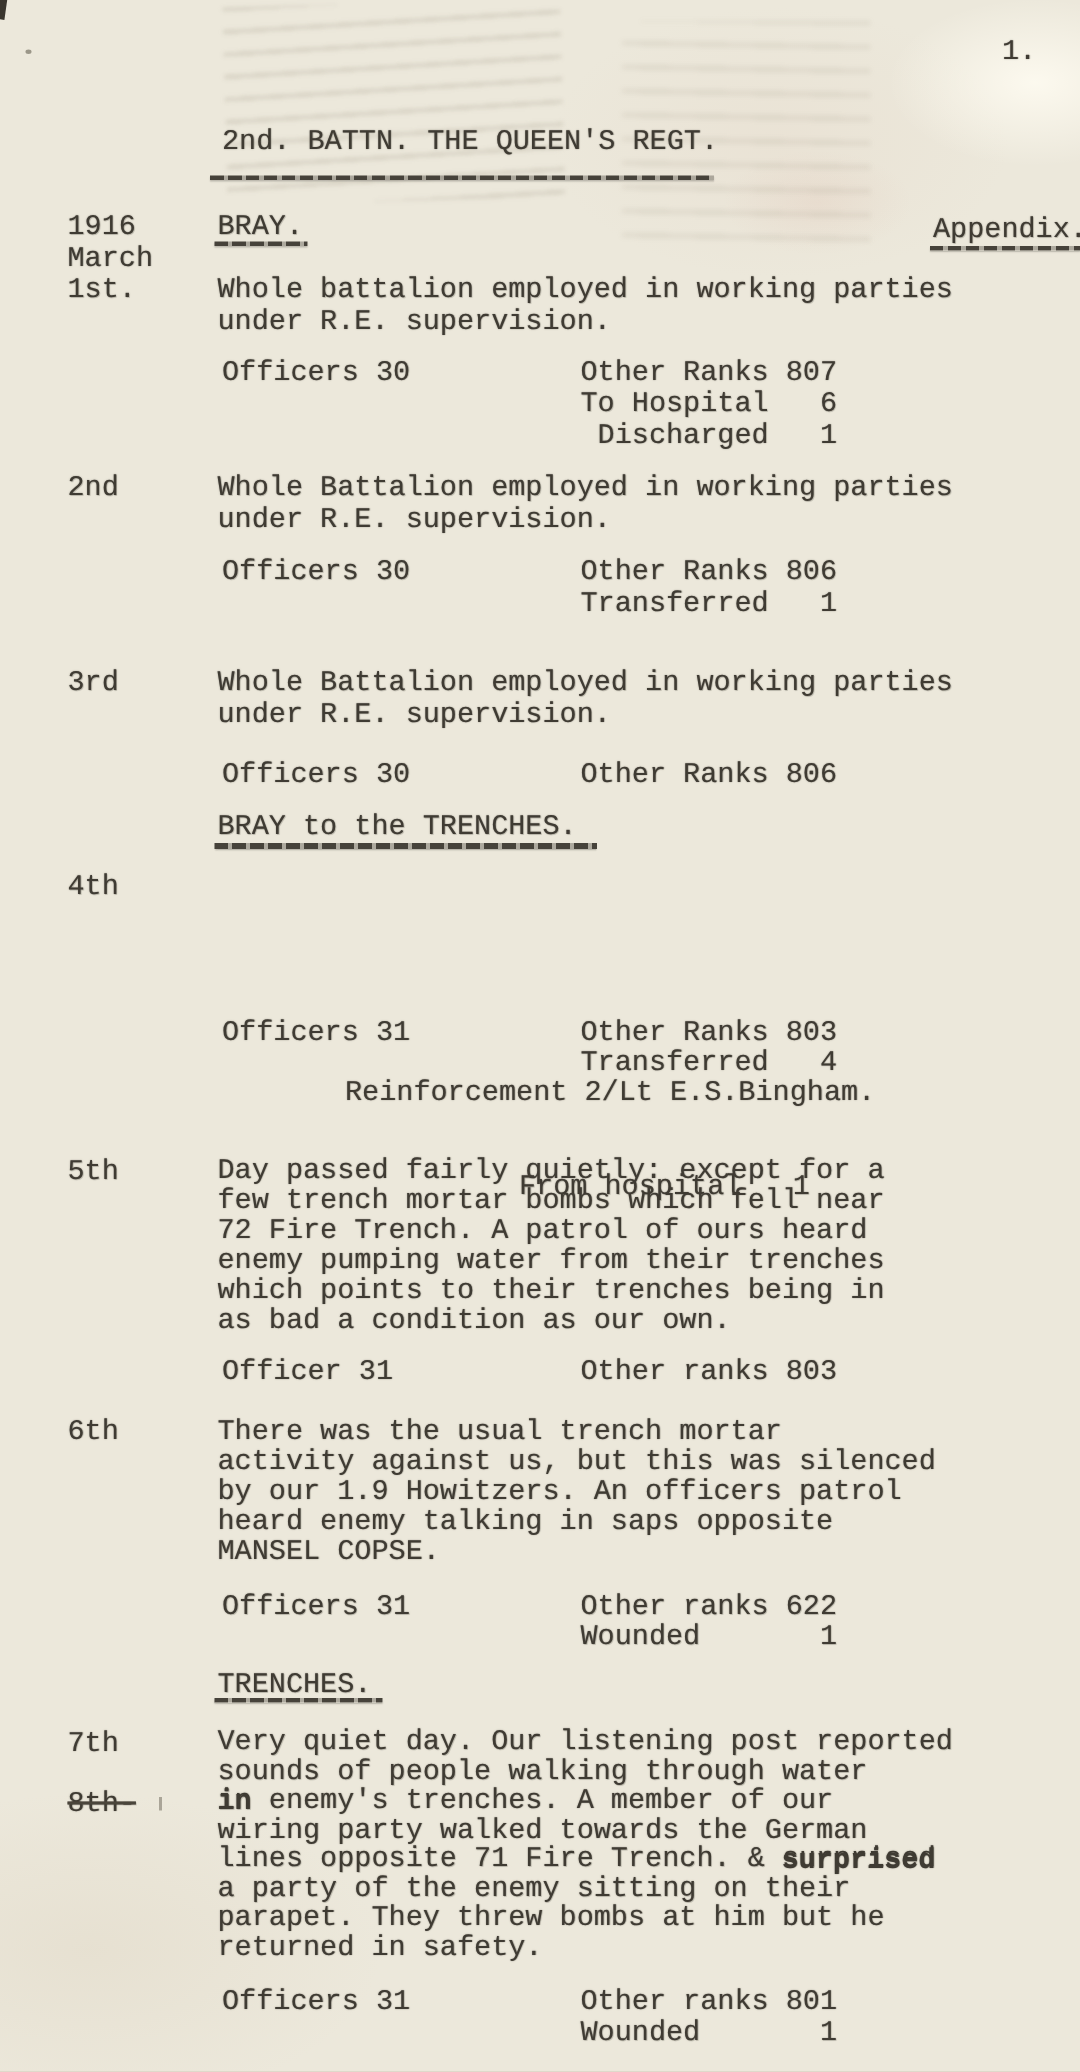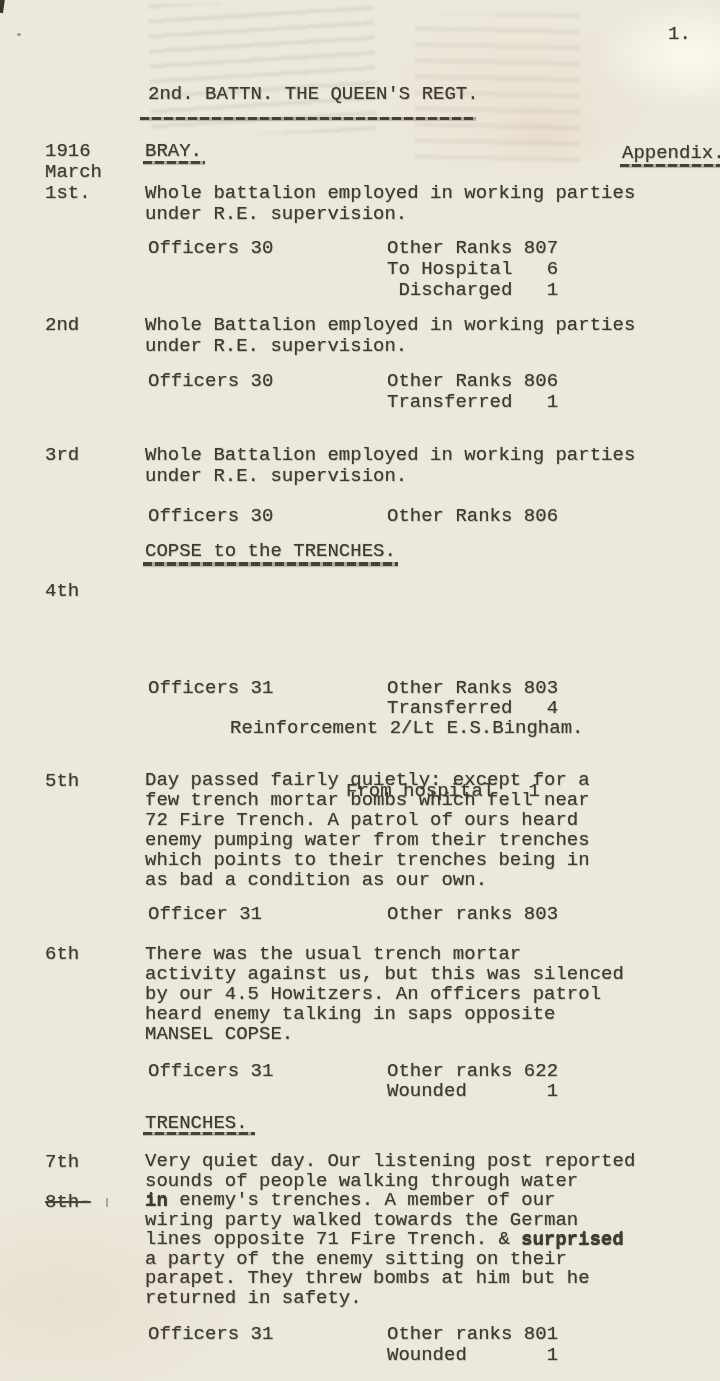--- a/index.html
+++ b/index.html
@@ -78,21 +78,21 @@
   <div class="t" style="left:148px;top:371px;">Officers 30</div>
   <div class="t pre lh21" style="left:387px;top:371px;">Other Ranks 806
 Transferred   1</div>
 
   <div class="t" style="left:45px;top:445px;">3rd</div>
   <div class="t lh21" style="left:145px;top:445px;">Whole Battalion employed in working parties
 under R.E. supervision.</div>
   <div class="t" style="left:148px;top:506px;">Officers 30</div>
   <div class="t pre" style="left:387px;top:506px;">Other Ranks 806</div>
 
-  <div class="t" style="left:145px;top:541px;">COPSE to the TRENCHES.</div>
+  <div class="t" style="left:145px;top:541px;">BRAY to the TRENCHES.</div>
   <div class="tline" style="left:143px;top:562px;width:255px;height:4px;"></div>
 
   <div class="t" style="left:45px;top:581px;font-family:Liberation Mono, monospace;">4th</div>
   <div class="t" style="left:148px;top:678px;">Officers 31</div>
   <div class="t pre lh20" style="left:387px;top:678px;">Other Ranks 803
 Transferred   4</div>
   <div class="t pre" style="left:230px;top:718px;">Reinforcement 2/Lt E.S.Bingham.</div>
   <div class="t pre" style="left:346px;top:737px;margin-top:44px;">From hospital   1</div>
 
   <div class="t" style="left:45px;top:771px;">5th</div>
@@ -101,21 +101,21 @@
 72 Fire Trench. A patrol of ours heard
 enemy pumping water from their trenches
 which points to their trenches being in
 as bad a condition as our own.</div>
   <div class="t" style="left:148px;top:904px;">Officer 31</div>
   <div class="t pre" style="left:387px;top:904px;">Other ranks 803</div>
 
   <div class="t" style="left:45px;top:944px;">6th</div>
   <div class="t lh20" style="left:145px;top:944px;">There was the usual trench mortar
 activity against us, but this was silenced
-by our 4.5 Howitzers. An officers patrol
+by our 1.9 Howitzers. An officers patrol
 heard enemy talking in saps opposite
 MANSEL COPSE.</div>
   <div class="t" style="left:148px;top:1061px;">Officers 31</div>
   <div class="t pre lh20" style="left:387px;top:1061px;">Other ranks 622
 Wounded       1</div>
 
   <div class="t" style="left:145px;top:1113px;">TRENCHES.</div>
   <div class="tline" style="left:143px;top:1132px;width:112px;"></div>
 
   <div class="t" style="left:45px;top:1152px;text-align:center;">7th</div>

